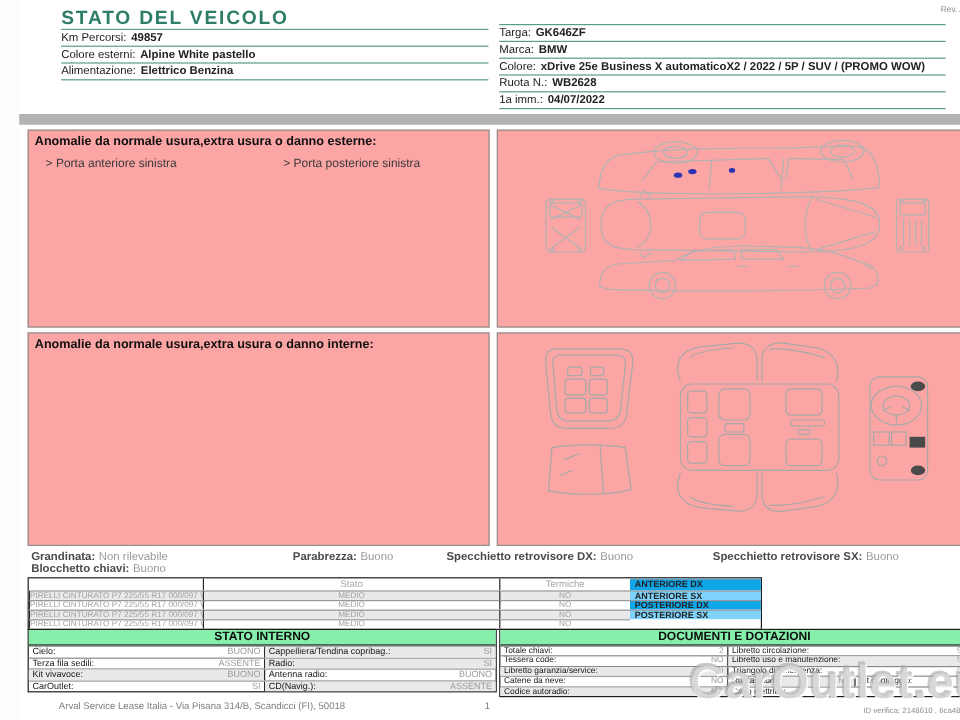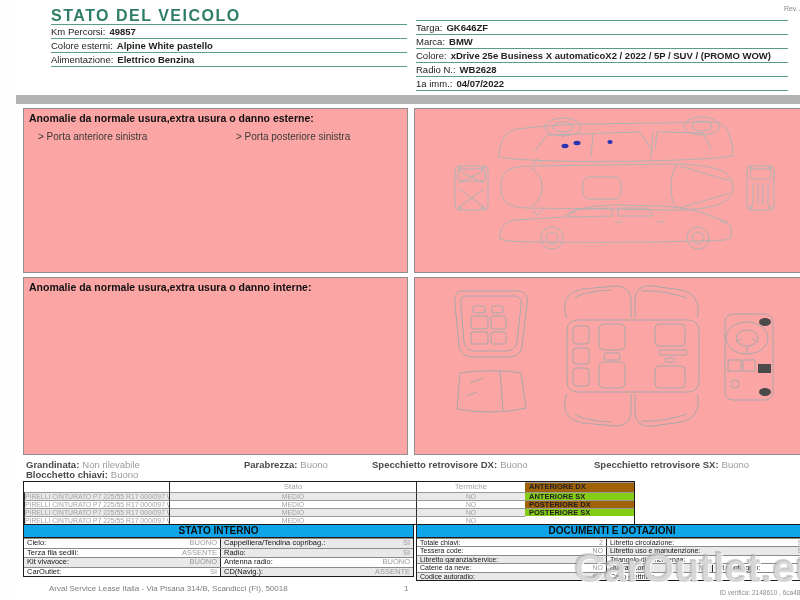--- a/index.html
+++ b/index.html
@@ -42,30 +42,30 @@
 
   
   .tyre-main{position:absolute;left:7px;top:481px;width:610px;border:1px solid #1c1c1c;
     display:grid;grid-template-columns:145px 1fr 109px 109px;grid-template-rows:10px repeat(4,8px);}
   .tyre-cerchi{position:absolute;left:632px;top:481px;width:158px;border:1px solid #1c1c1c;
     display:grid;grid-template-columns:1fr;grid-template-rows:10px repeat(4,8px);}
   .tcell{font-size:6.8px;line-height:8px;color:#a2a2a2;text-align:center;overflow:hidden;
     white-space:nowrap;border-top:1px solid #9a9a9a;}
   .thead{font-size:8px;line-height:10px;color:#a6a6a6;text-align:center;border-top:none;}
   .tlabel{font-size:7.5px;font-weight:bold;color:#222;text-align:left;padding-left:4px;
-    background:#a16207;}
-  .tlabel.alt{background:#84cc16;}
+    background:#0ea5e9;}
+  .tlabel.alt{background:#7dd3fc;}
   .cb{border-left:1px solid #2a2a2a;}
   .shade{background:#e9e9e9;}
 
   
   .itable{position:absolute;border:1px solid #1c1c1c;background:#fff;}
   .itab-si{left:7px;top:524px;width:389px;}
   .itab-doc{left:400px;top:524px;width:390px;}
-  .itable-header{background:#0ea5e9;border-bottom:1px solid #1c1c1c;font-weight:bold;
+  .itable-header{background:#86efac;border-bottom:1px solid #1c1c1c;font-weight:bold;
     text-align:center;font-size:10px;line-height:12px;color:#0d0d0d;}
   .irow{display:flex;border-top:1px solid #8a8a8a;}
   .irow:first-of-type{border-top:none;}
   .icell{display:flex;justify-content:space-between;padding:0 3px;font-size:7.5px;
     overflow:hidden;white-space:nowrap;}
   .itab-si .icell{line-height:8.5px;}
   .itab-doc .icell{line-height:7.4px;font-size:7px;}
   .icell .lbl{color:#161616;}
   .icell .val{color:#9b9b9b;margin-left:4px;}
   .itab-si .cl{width:190px;border-right:1px solid #2a2a2a;}
@@ -110,21 +110,21 @@
     <div class="field-row">
       <span class="lbl">Targa:</span><span class="val">GK646ZF</span>
     </div>
     <div class="field-row">
       <span class="lbl">Marca:</span><span class="val">BMW</span>
     </div>
     <div class="field-row">
       <span class="lbl">Colore:</span><span class="val">xDrive 25e Business X automaticoX2 / 2022 / 5P / SUV / (PROMO WOW)</span>
     </div>
     <div class="field-row">
-      <span class="lbl">Radio N.:</span><span class="val">WB2628</span>
+      <span class="lbl">Ruota N.:</span><span class="val">WB2628</span>
     </div>
     <div class="field-row">
       <span class="lbl">1a imm.:</span><span class="val">04/07/2022</span>
     </div>
   </div>
 
   <div class="gray-bar"></div>
 
   <div class="box box-ext-left">
     <div class="box-title">Anomalie da normale usura,extra usura o danno esterne:</div>

